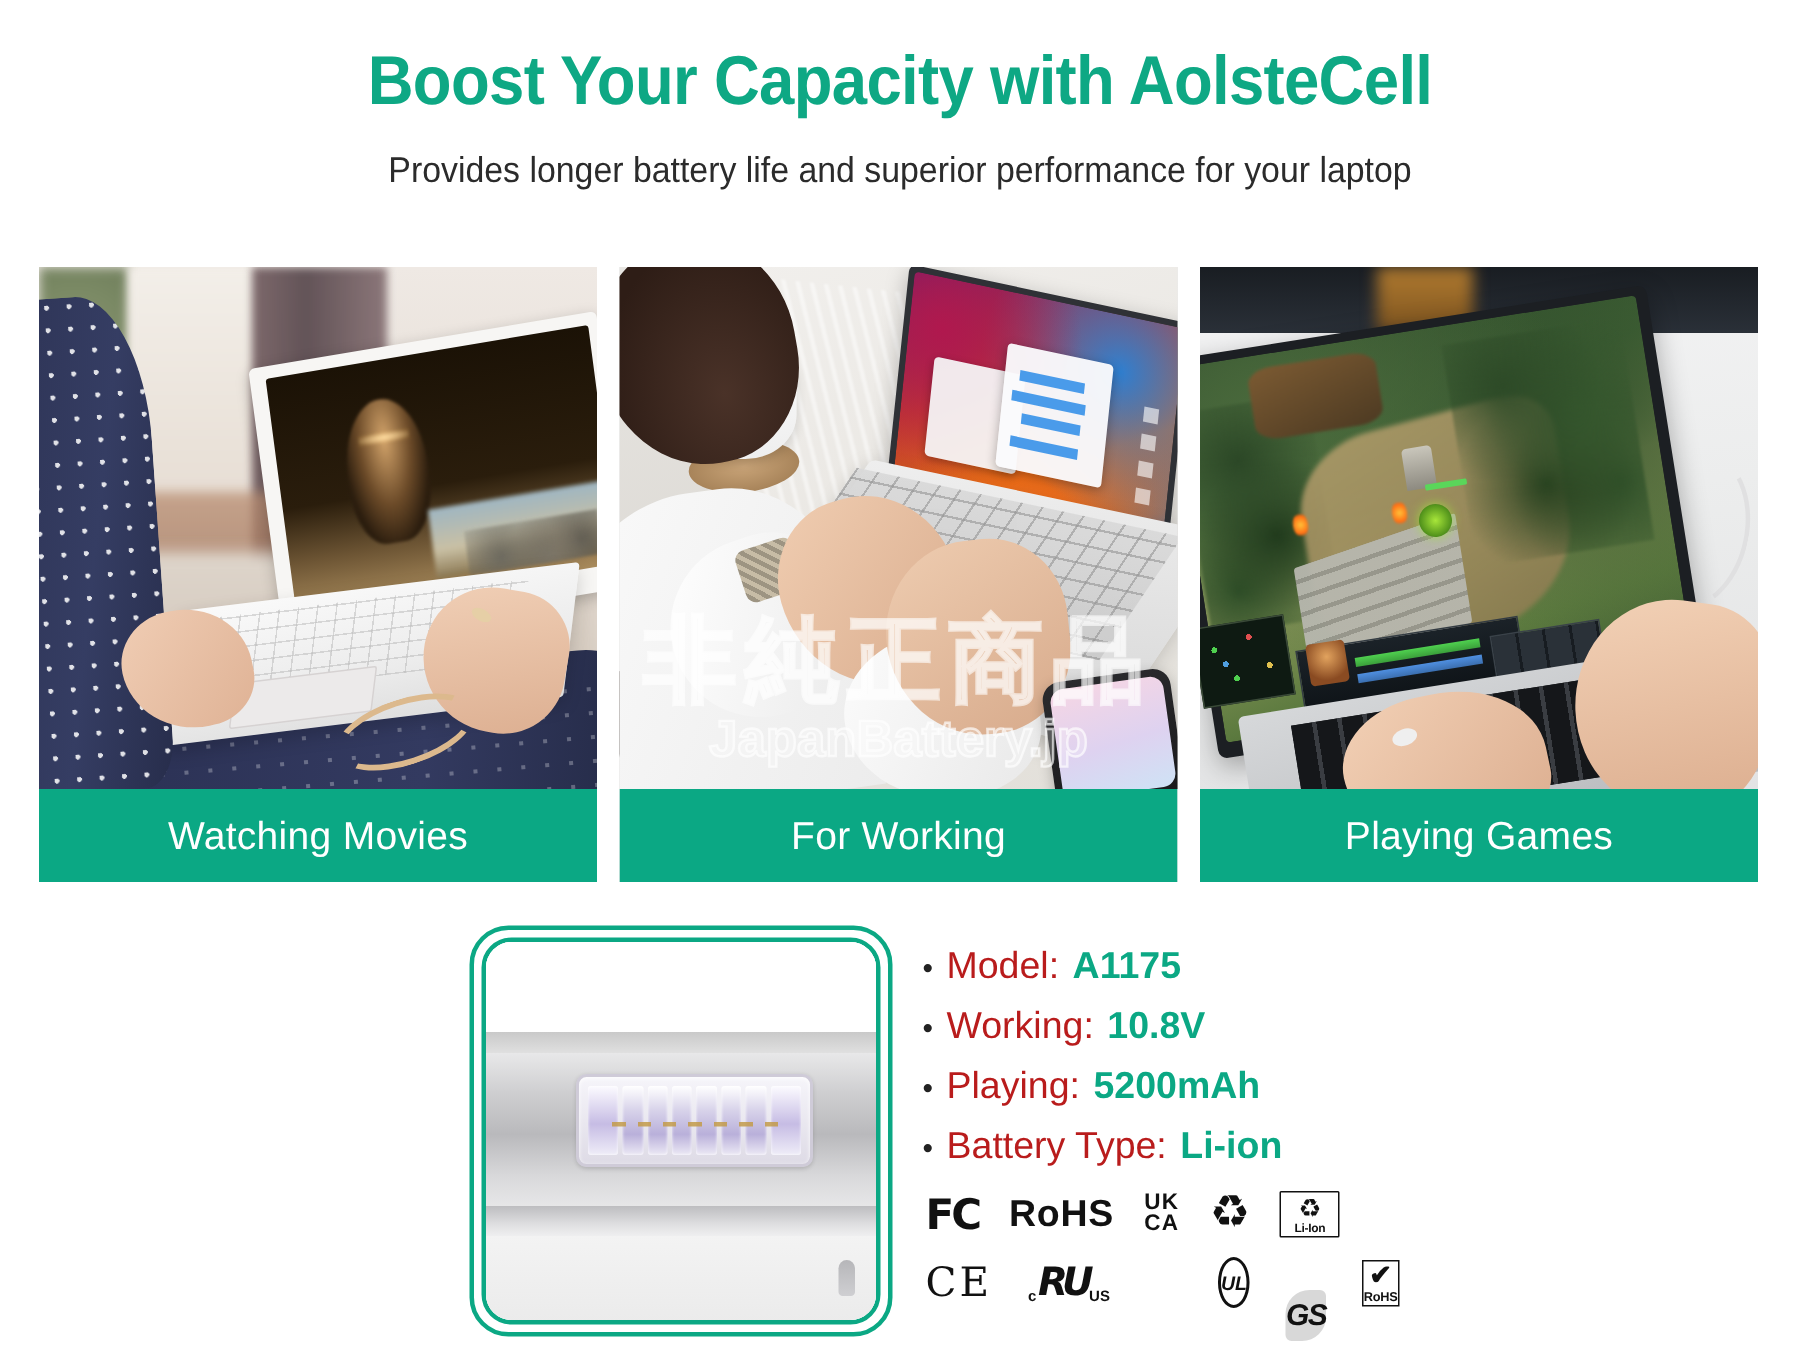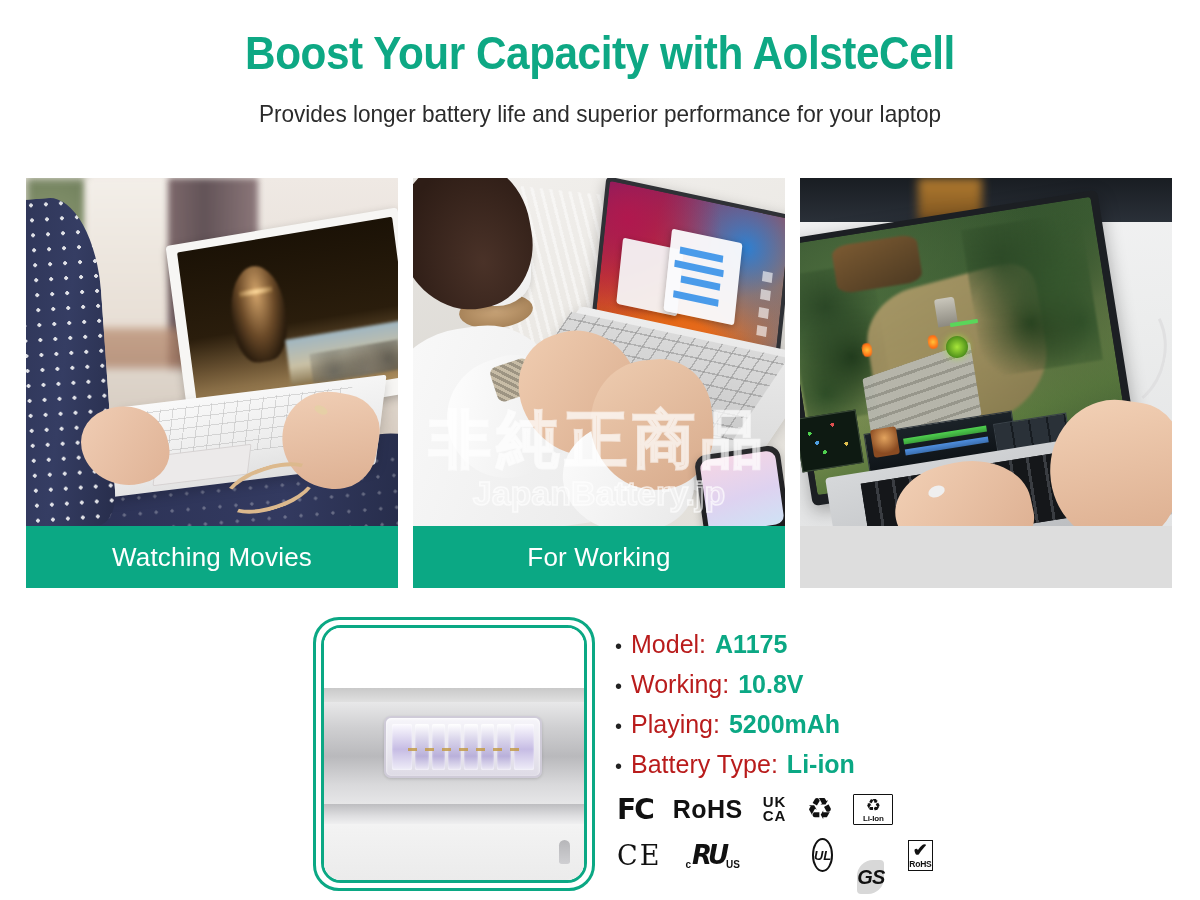--- a/index.html
+++ b/index.html
@@ -739,20 +739,21 @@
           <div class="portrait"></div>
           <div class="hudbars"></div>
           <div class="items"></div>
           <div class="base"></div>
           <div class="keys"></div>
           <div class="handL"></div>
           <div class="ring"></div>
           <div class="handR"></div>
         </div>
       </div>
+      <div class="caption">Playing Games</div>
     </div>
   </div>
 
   <div class="product-frame">
     <div class="product-inner">
       <div class="batt-photo">
         <div class="batt-top"></div>
         <div class="batt-edge"></div>
         <div class="batt-body"></div>
         <div class="batt-groove"></div>

